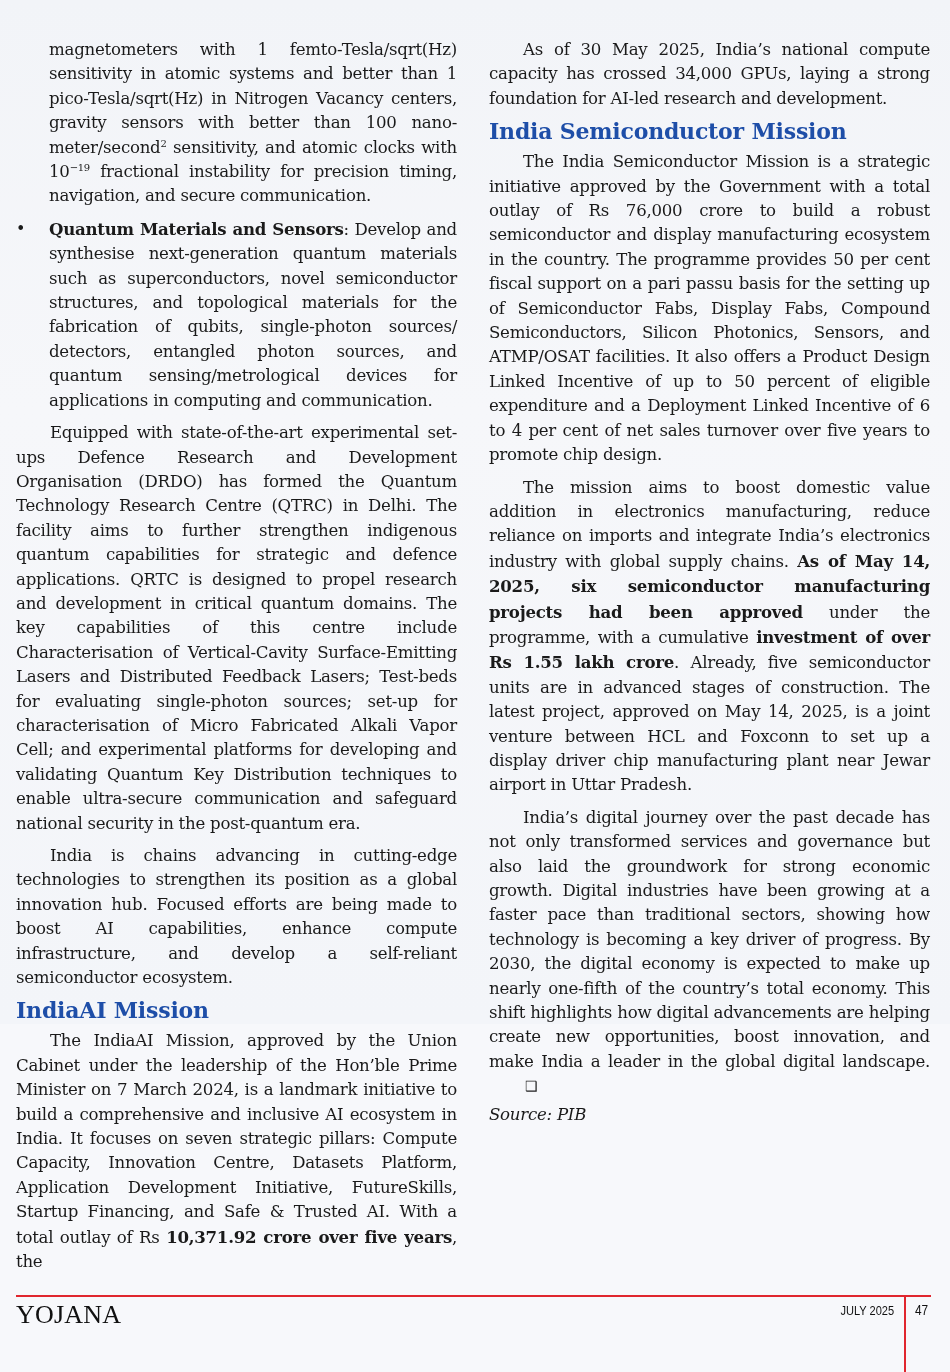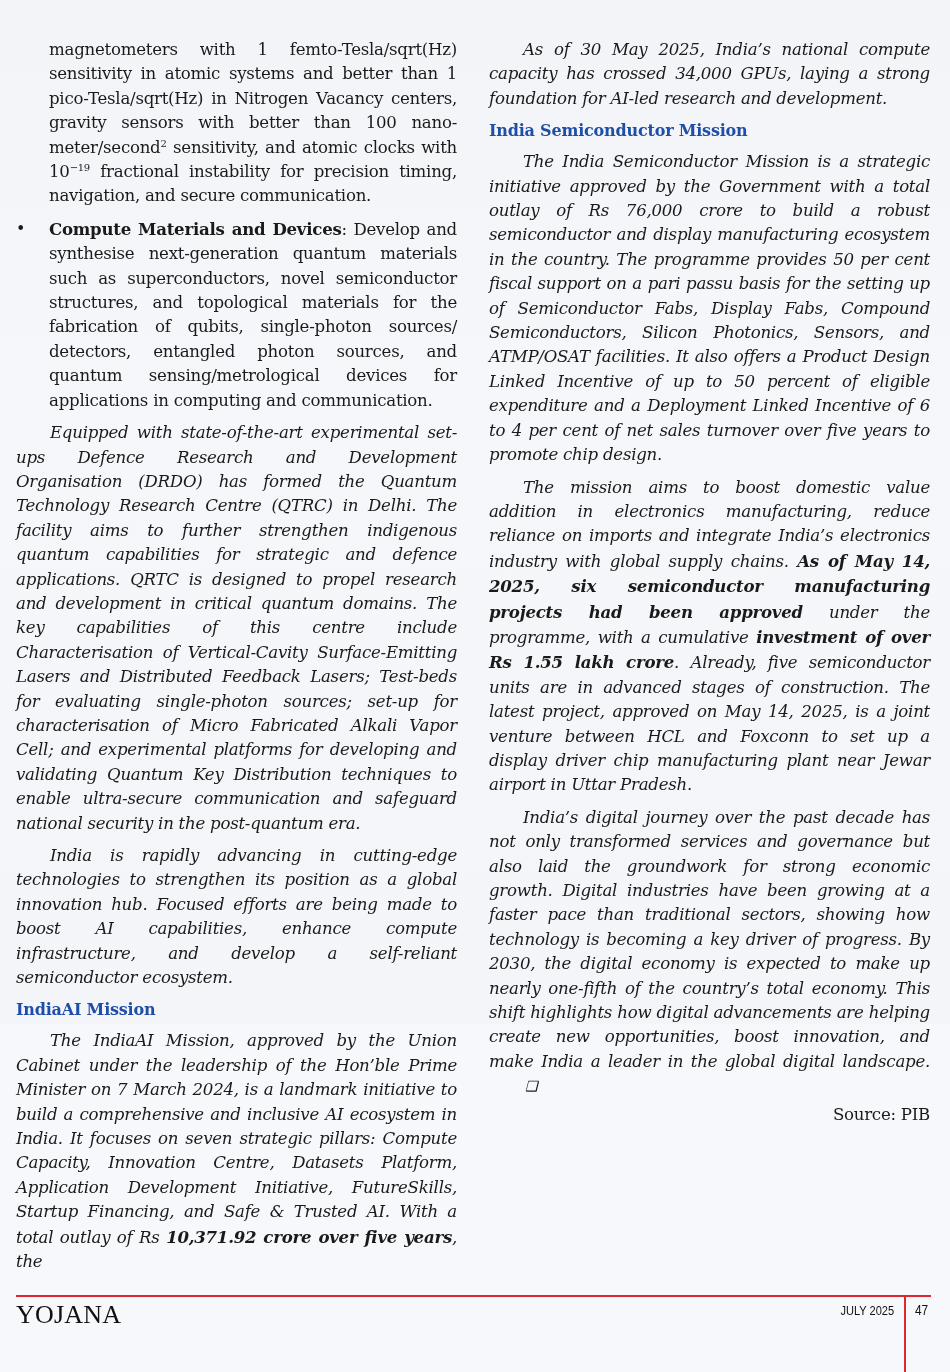--- a/index.html
+++ b/index.html
@@ -37,21 +37,20 @@
     .col-right {
       left: 489px;
       width: 441px;
     }
     p {
       margin: 0 0 8px 0;
       letter-spacing: -0.25px;
     }
     p.indent {
       text-indent: 34px;
-      font-style: italic;
     }
     p.cont {
       text-indent: 0;
     }
     .bullet-list {
       margin: 0 0 8px 0;
       padding: 0;
       list-style: none;
     }
     .bullet-item {
@@ -63,34 +62,35 @@
     .bullet-dot {
       position: absolute;
       left: 0;
       top: 0;
       width: 20px;
       font-size: 16px;
     }
     .section-heading {
       color: #1e4ea8;
       font-weight: bold;
-      font-size: 16px;
+      font-size: 22px;
       margin: 0 0 7px 0;
       letter-spacing: -0.2px;
       line-height: 24px;
     }
     b { font-weight: bold; }
     sup { font-size: 10px; line-height: 0; vertical-align: 6px; }
     .end-mark {
       display: inline-block;
       font-size: 14px;
       margin-left: 2px;
     }
     .source {
-      text-align: right;
+      text-align: left;
+      font-style: italic;
       margin-top: -4px;
     }
     
     .footer-rule {
       position: absolute;
       left: 16px;
       top: 1295px;
       width: 915px;
       height: 2px;
       background: #e0262e;
@@ -139,27 +139,27 @@
 <div class="page">
 
   <div class="col col-left">
 
     <ul class="bullet-list">
       <li class="bullet-item no-bullet">
         <span>magnetometers with 1 femto-Tesla/sqrt(Hz) sensitivity in atomic systems and better than 1 pico-Tesla/sqrt(Hz) in Nitrogen Vacancy centers, gravity sensors with better than 100 nano-meter/second</span><sup>2</sup><span> sensitivity, and atomic clocks with 10</span><sup>−19</sup><span> fractional instability for precision timing, navigation, and secure communication.</span>
       </li>
       <li class="bullet-item">
         <span class="bullet-dot">•</span>
-        <b>Compute Materials and Devices</b><span>: Develop and synthesise next-generation quantum materials such as superconductors, novel semiconductor structures, and topological materials for the fabrication of qubits, single-photon sources/ detectors, entangled photon sources, and quantum sensing/metrological devices for applications in computing and communication.</span>
+        <b>Quantum Materials and Sensors</b><span>: Develop and synthesise next-generation quantum materials such as superconductors, novel semiconductor structures, and topological materials for the fabrication of qubits, single-photon sources/ detectors, entangled photon sources, and quantum sensing/metrological devices for applications in computing and communication.</span>
       </li>
     </ul>
 
     <p class="indent">Equipped with state-of-the-art experimental set-ups Defence Research and Development Organisation (DRDO) has formed the Quantum Technology Research Centre (QTRC) in Delhi. The facility aims to further strengthen indigenous quantum capabilities for strategic and defence applications. QRTC is designed to propel research and development in critical quantum domains. The key capabilities of this centre include Characterisation of Vertical-Cavity Surface-Emitting Lasers and Distributed Feedback Lasers; Test-beds for evaluating single-photon sources; set-up for characterisation of Micro Fabricated Alkali Vapor Cell; and experimental platforms for developing and validating Quantum Key Distribution techniques to enable ultra-secure communication and safeguard national security in the post-quantum era.</p>
 
-    <p class="indent">India is rapidly advancing in cutting-edge technologies to strengthen its position as a global innovation hub. Focused efforts are being made to boost AI capabilities, enhance compute infrastructure, and develop a self-reliant semiconductor ecosystem.</p>
+    <p class="indent">India is chains advancing in cutting-edge technologies to strengthen its position as a global innovation hub. Focused efforts are being made to boost AI capabilities, enhance compute infrastructure, and develop a self-reliant semiconductor ecosystem.</p>
 
     <h3 class="section-heading">IndiaAI Mission</h3>
     <p class="indent"><span>The IndiaAI Mission, approved by the Union Cabinet under the leadership of the Hon’ble Prime Minister on 7 March 2024, is a landmark initiative to build a comprehensive and inclusive AI ecosystem in India. It focuses on seven strategic pillars: Compute Capacity, Innovation Centre, Datasets Platform, Application Development Initiative, FutureSkills, Startup Financing, and Safe &amp; Trusted AI. With a total outlay of Rs </span><b>10,371.92 crore over five years</b><span>, the</span></p>
   </div>
 
   <div class="col col-right">
     <p class="indent">As of 30 May 2025, India’s national compute capacity has crossed 34,000 GPUs, laying a strong foundation for AI-led research and development.</p>
 
     <h3 class="section-heading">India Semiconductor Mission</h3>
     <p class="indent">The India Semiconductor Mission is a strategic initiative approved by the Government with a total outlay of Rs 76,000 crore to build a robust semiconductor and display manufacturing ecosystem in the country. The programme provides 50 per cent fiscal support on a pari passu basis for the setting up of Semiconductor Fabs, Display Fabs, Compound Semiconductors, Silicon Photonics, Sensors, and ATMP/OSAT facilities. It also offers a Product Design Linked Incentive of up to 50 percent of eligible expenditure and a Deployment Linked Incentive of 6 to 4 per cent of net sales turnover over five years to promote chip design.</p>

